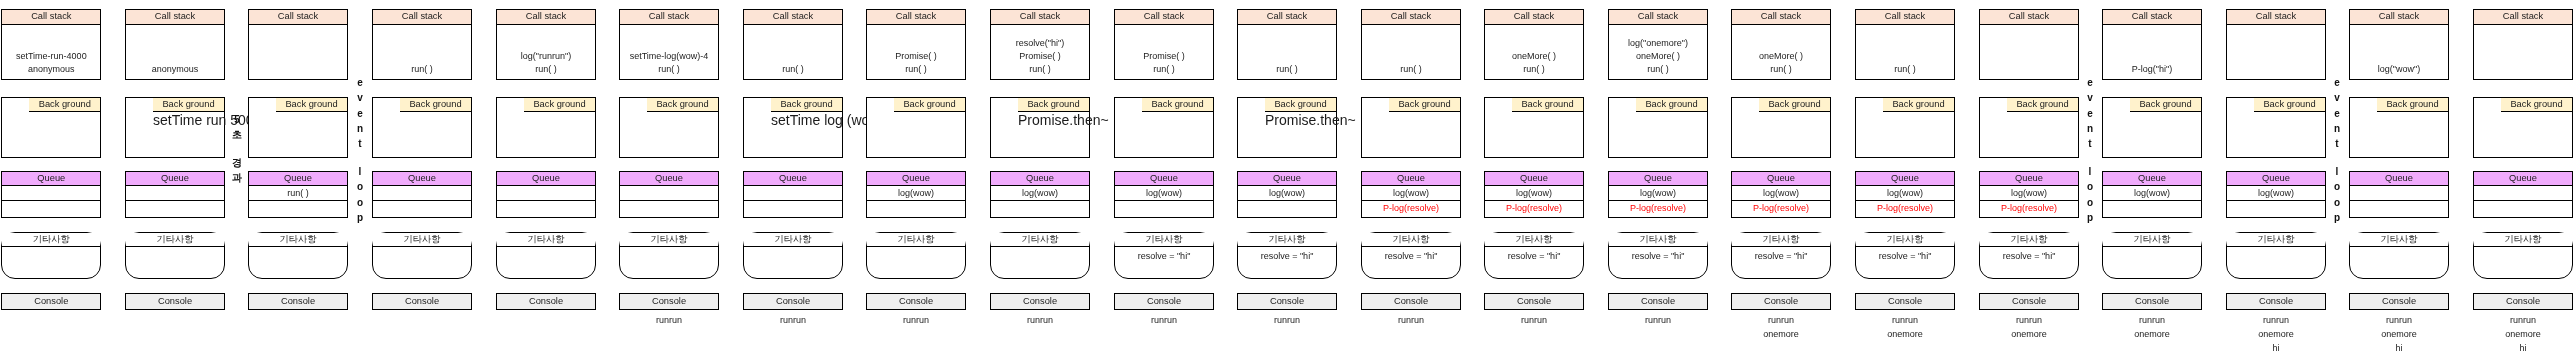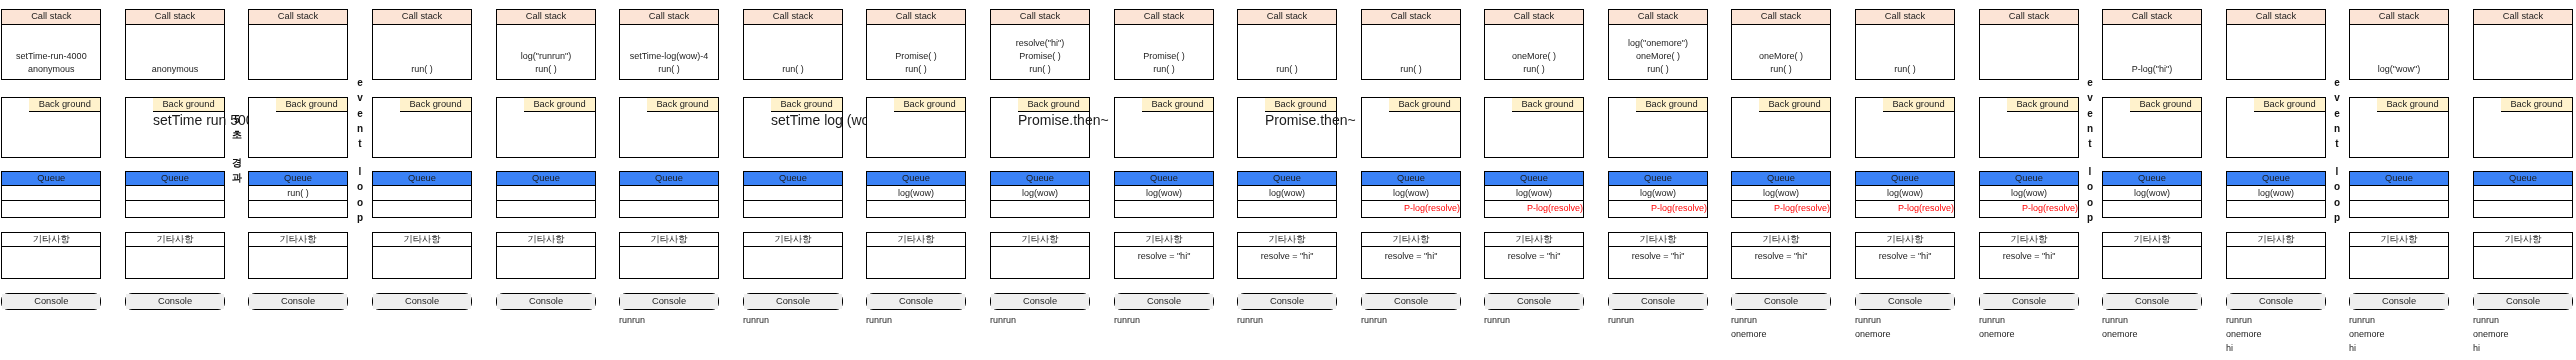--- a/index.html
+++ b/index.html
@@ -5,39 +5,39 @@
   html,body{margin:0;padding:0;background:#fff;}
   body{width:2576px;height:361px;position:relative;overflow:hidden;
        font-family:"Liberation Sans","DejaVu Sans",sans-serif;color:#1b1b1b;}
   #board{position:absolute;left:0;top:0;width:2576px;height:361px;}
 
   .column{position:absolute;top:8px;width:100px;height:361px;}
   .box{position:absolute;left:0;right:0;border:1.3px solid #000;background:#fff;box-sizing:border-box;}
   .box.cs {top:1.3px;  height:71px;}
   .box.bg {top:89px;height:61px;padding-left:27px;}
   .box.q  {top:163px;height:47px;}
-  .box.etc{top:224px;height:47px;}
-  .box.con{top:285px;height:17.3px;border-radius:7px;}
+  .box.etc{top:224px;height:47px;border-radius:14px;}
+  .box.con{top:285px;height:17.3px;}
 
   .hdr{height:13.3px;line-height:13.3px;text-align:center;border-bottom:1.3px solid #000;
        font-size:9.3px;white-space:nowrap;overflow:hidden;}
   .hdr-cs {background:#fce4d6;}
   .hdr-bg {background:#fff2cc;}
-  .hdr-q  {background:#3b82f6;}
+  .hdr-q  {background:#f0abfc;}
   .hdr-etc{background:#ffffff;}
   .box.con .hdr{height:14.6px;line-height:14.6px;border-bottom:none;background:#efefef;}
 
   .cs-body{position:absolute;top:14.6px;bottom:0;left:0;right:0;display:flex;flex-direction:column;
            justify-content:flex-end;padding-bottom:2.7px;font-size:9px;line-height:13.3px;text-align:center;}
   .bg-body{padding-top:1.3px;font-size:14px;line-height:13.3px;text-align:center;}
   .qrow{height:14px;line-height:14px;text-align:center;font-size:9px;white-space:nowrap;overflow:hidden;}
-  .qrow + .qrow{border-top:0.7px solid #000;height:14.6px;line-height:14.6px;text-align:right;}
+  .qrow + .qrow{border-top:0.7px solid #000;height:14.6px;line-height:14.6px;}
   .qrow.red{color:#ff0000;}
   .etc-body{padding-top:2.7px;text-align:center;font-size:9px;line-height:12.6px;}
-  .con-out{position:absolute;top:305px;left:0;right:0;font-size:9px;line-height:14px;}
+  .con-out{position:absolute;top:305px;left:0;right:0;text-align:center;font-size:9px;line-height:14px;}
   .line{white-space:nowrap;}
 
   .sep{position:absolute;top:0;width:20px;height:361px;font-weight:700;font-size:10px;color:#111;}
   .sep-g{position:absolute;left:0;right:0;text-align:center;}
 </style>
 </head>
 <body>
 
 <div id="board">
     <div class="column" style="left: 1.3px;">

